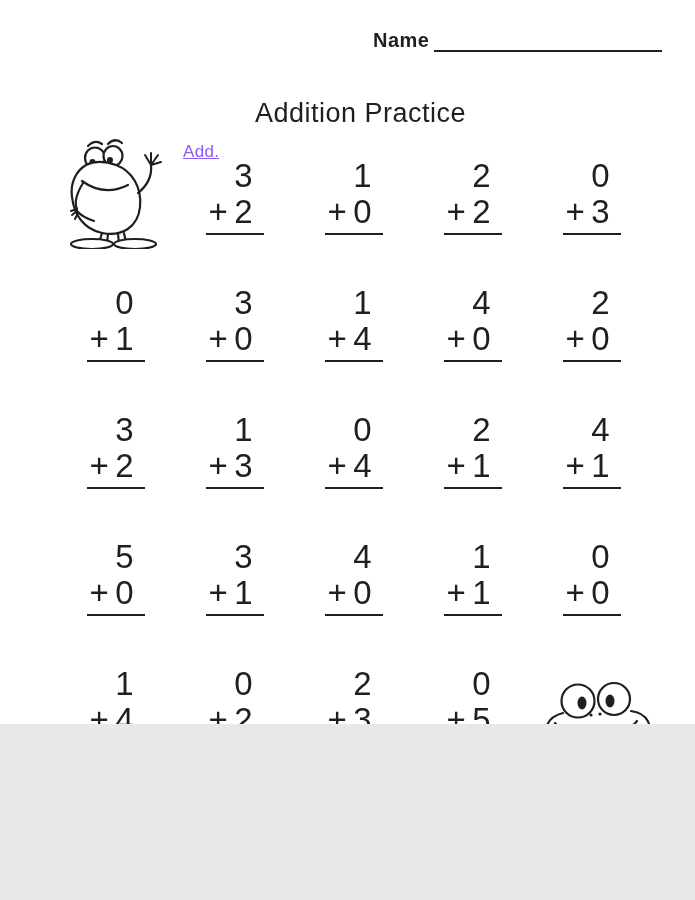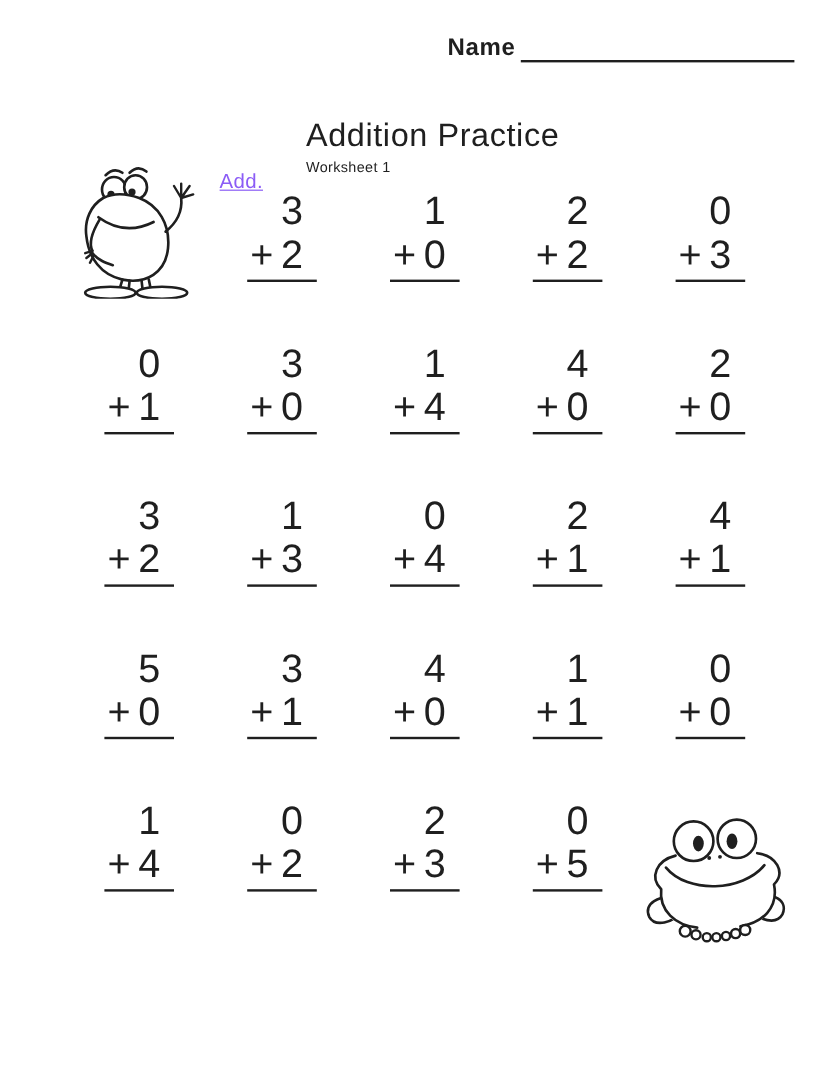--- a/index.html
+++ b/index.html
@@ -1,17 +1,17 @@
 <!DOCTYPE html>
 <html><head>
 <meta charset="utf-8">
 <style>
   html,body { margin:0; padding:0; background:#e8e8e8; }
   .page {
-    position:relative; width:695px; height:900px; margin:0 auto;
+    position:relative; width:695px; height:724px; margin:0 auto;
     background:#ffffff; color:#1f1f1f;
     font-family:"Liberation Sans", sans-serif;
     overflow:hidden;
   }
   
   .name-label {
     position:absolute; left:373px; top:29px;
     font-size:20px; font-weight:700; letter-spacing:.5px;
   }
   .name-line {
@@ -46,21 +46,20 @@
 </head>
 <body>
 
 <div class="page">
 
   <div class="name-label">Name</div>
   <div class="name-line"></div>
 
   <div class="title-block">
     <div class="title">Addition Practice</div>
-    <div class="subtitle">Worksheet 1</div>
   </div>
 
   <div class="instruction">Add.</div>
 
   <div class="frog-tl">
     <svg viewBox="0 0 124 118" fill="none" stroke="#1f1f1f" stroke-width="2.2" stroke-linecap="round" stroke-linejoin="round">
       <path d="M38,15 Q45,8 52,13"></path>
       <path d="M58,13 Q65,6 72,12"></path>
       <ellipse cx="45" cy="27" rx="10" ry="10.5" fill="#ffffff"></ellipse>
       <ellipse cx="63" cy="25" rx="9.5" ry="10" fill="#ffffff"></ellipse>

